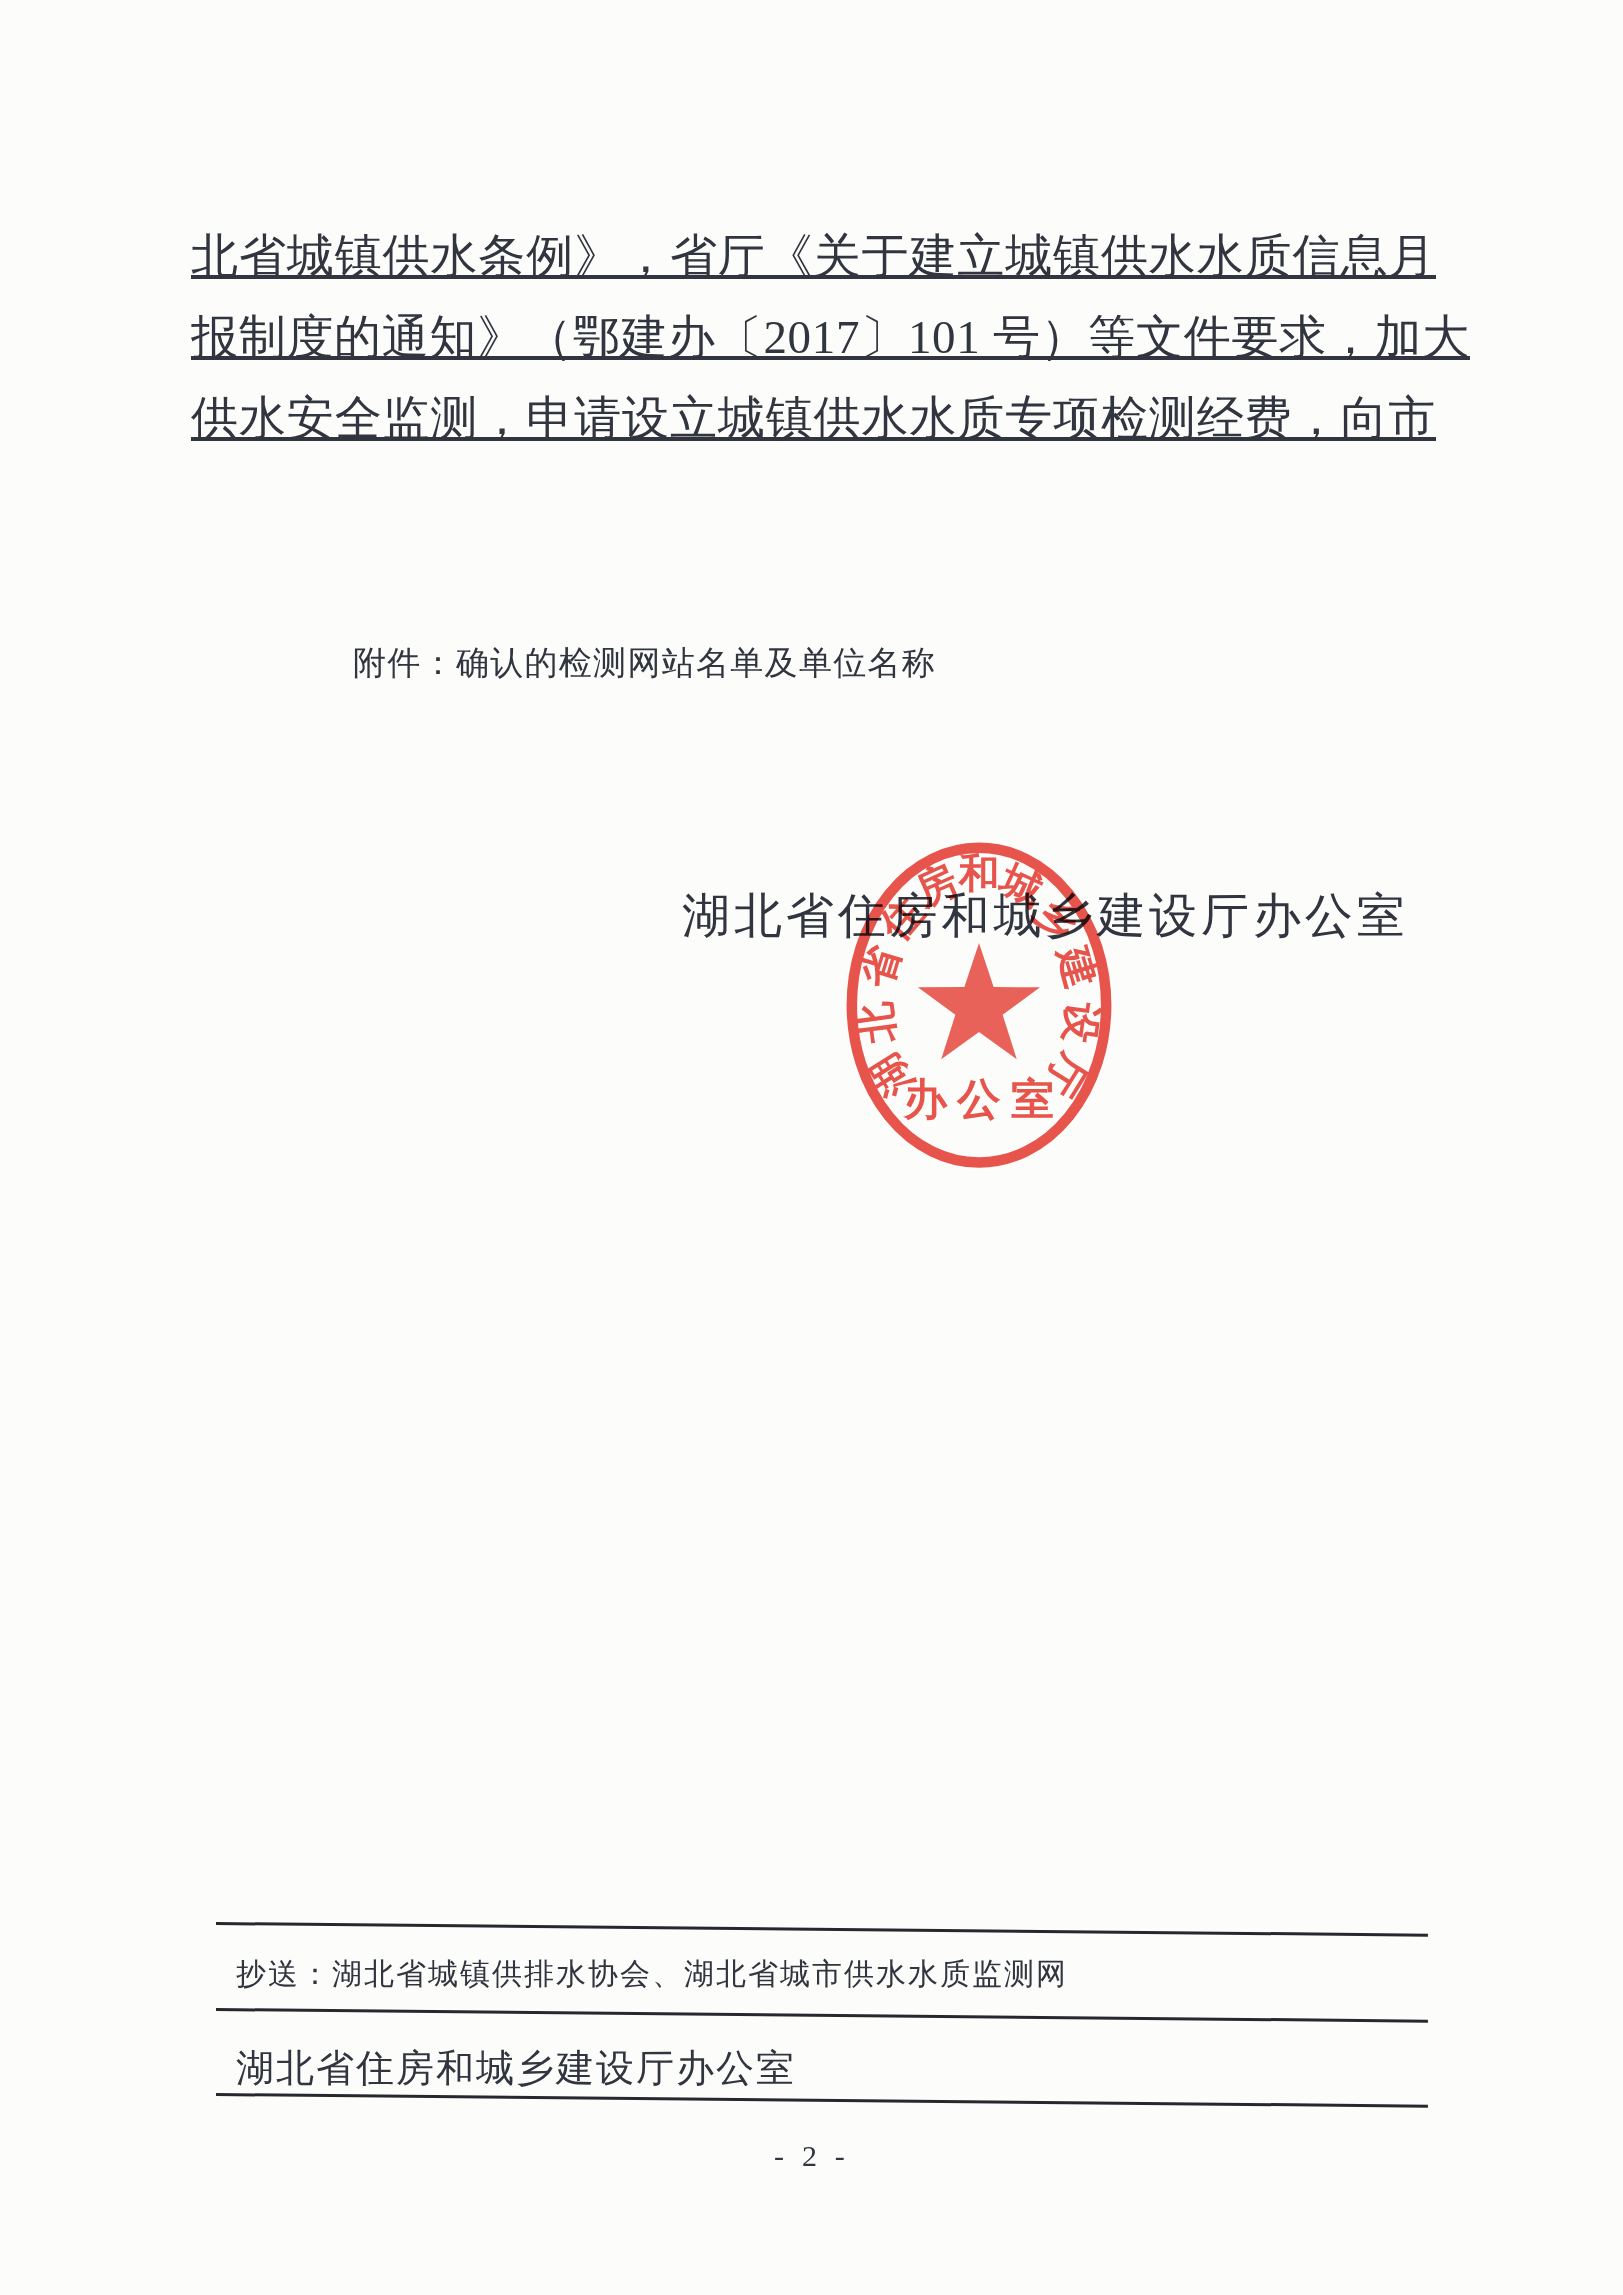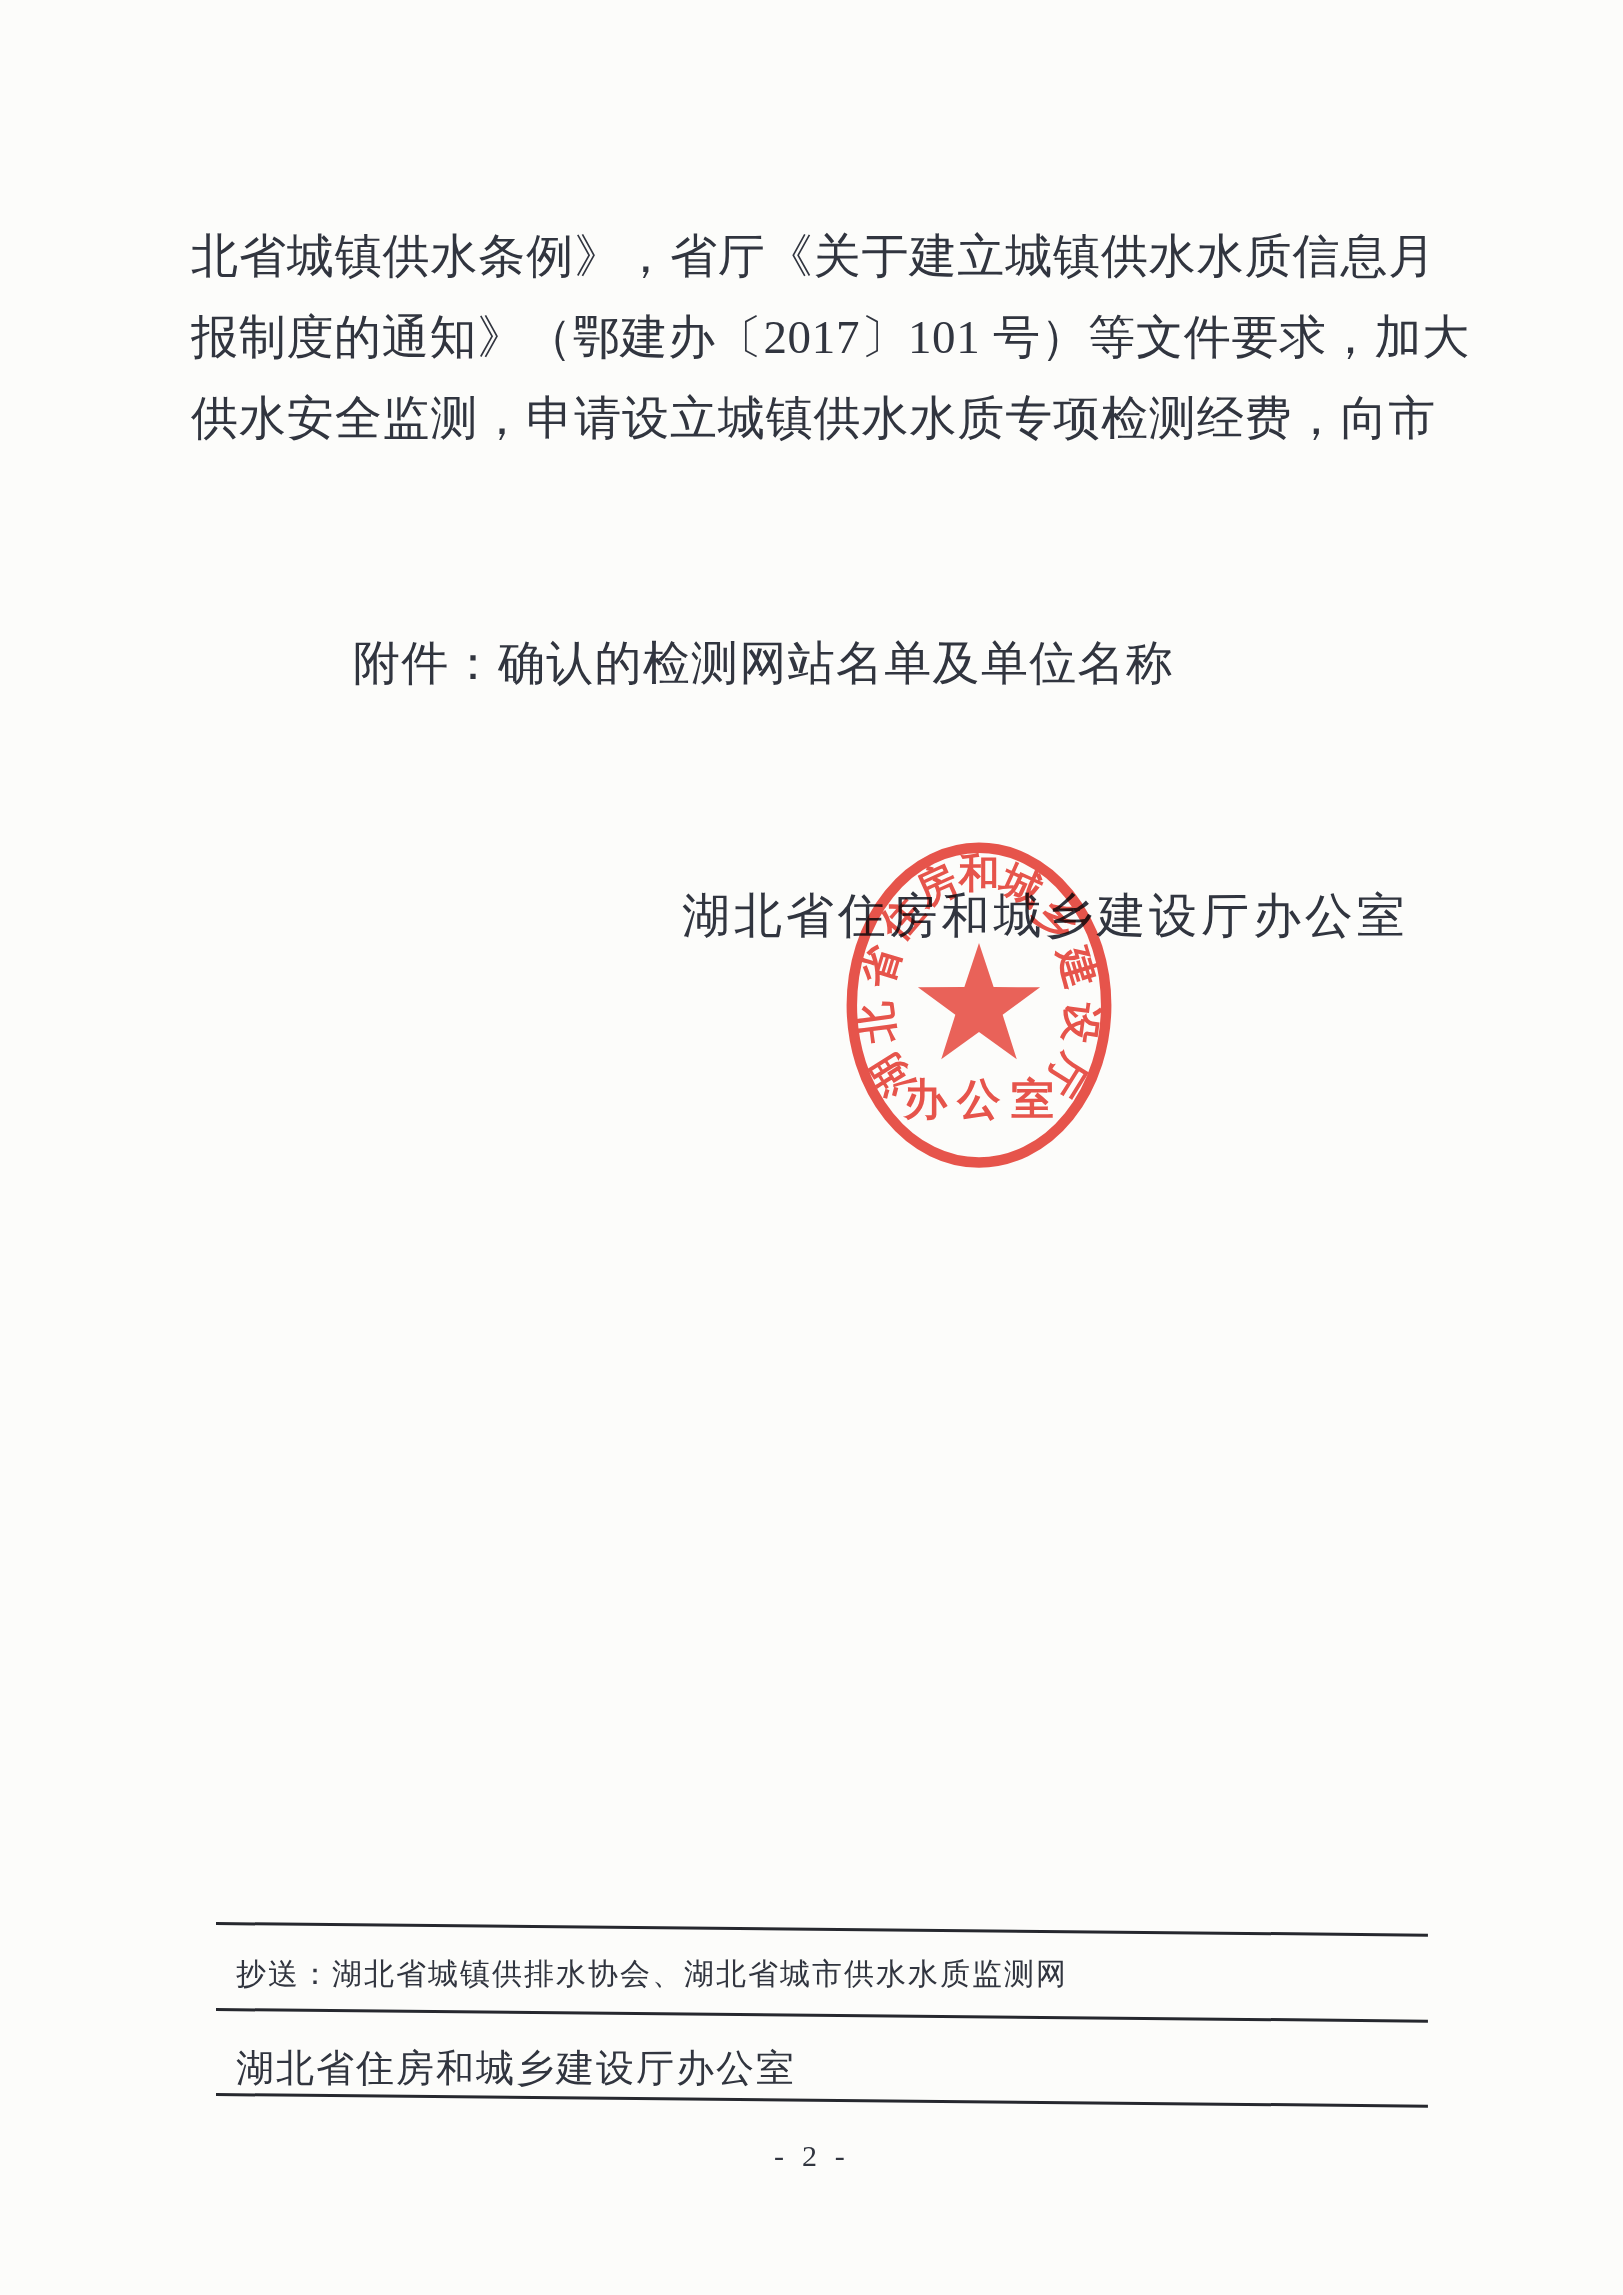--- a/index.html
+++ b/index.html
@@ -16,35 +16,36 @@
     background:var(--paper);
     margin:0 auto;
     overflow:hidden;
     color:var(--ink);
   }
   
   .body-block{
     position:absolute;left:191px;top:216px;width:1245px;
     font-size:47px;line-height:81px;
     color:var(--ink);
+    text-decoration:underline;
   }
   .body-line{
     width:100%;
     text-align:justify;
     text-align-last:justify;
     white-space:nowrap;
     letter-spacing:0.7px;
   }
   .body-line.last{
     text-align:left;
     text-align-last:left;
   }
   .attachment-line{
     position:absolute;left:353px;top:632px;
-    font-size:47px;line-height:63px;letter-spacing:1.3px;
+    font-size:33px;line-height:63px;letter-spacing:1.3px;
     color:var(--ink);white-space:nowrap;
   }
   
   .sig-org{
     position:absolute;left:682px;top:884px;
     font-size:48px;letter-spacing:3.9px;white-space:nowrap;
     color:var(--ink);
   }
   .sig-date{
     position:absolute;left:804px;top:966px;

